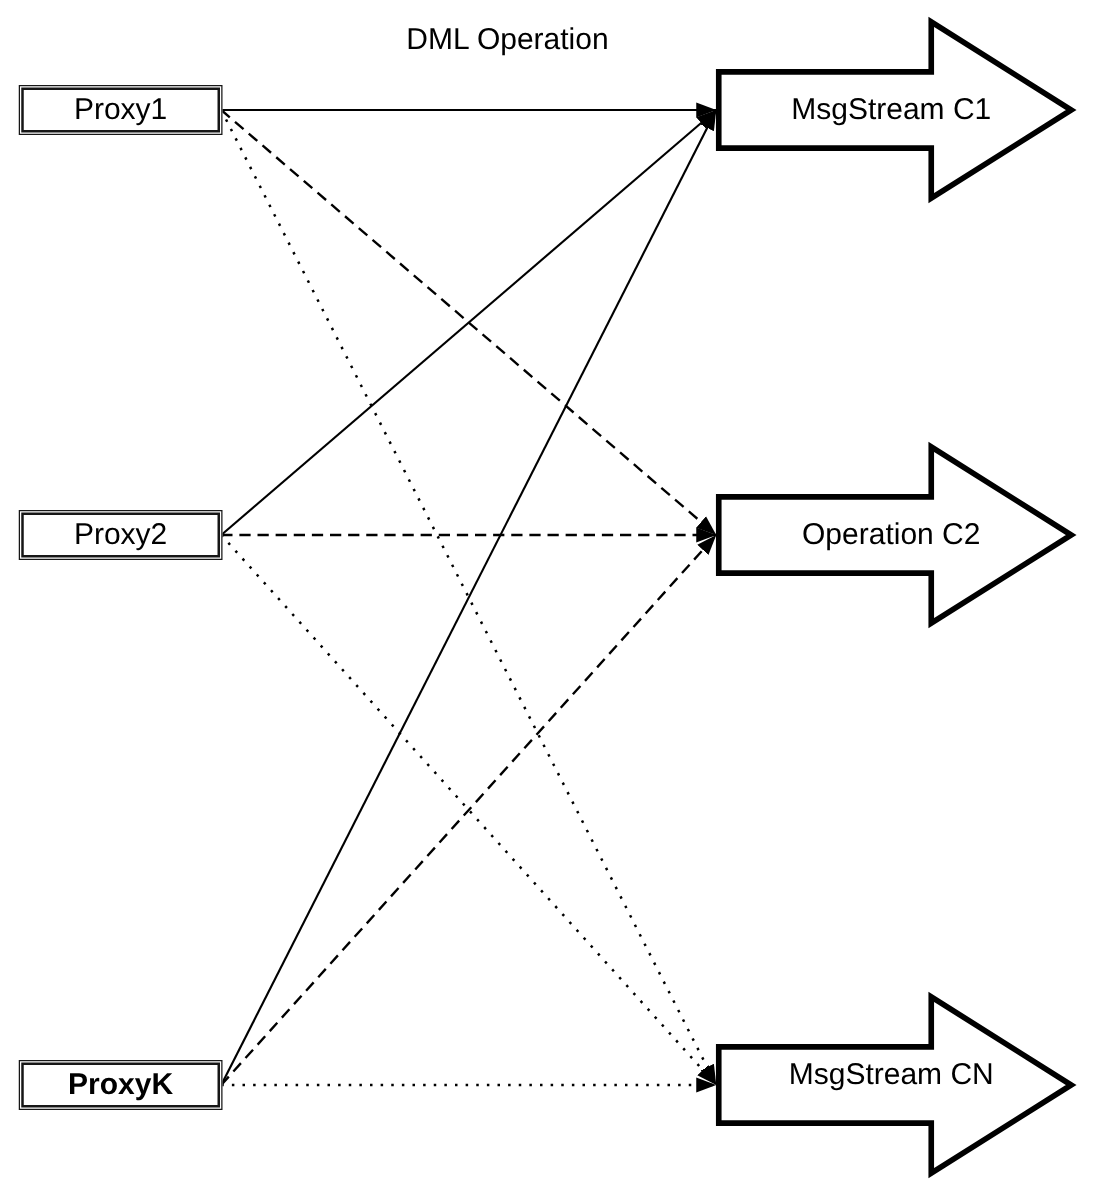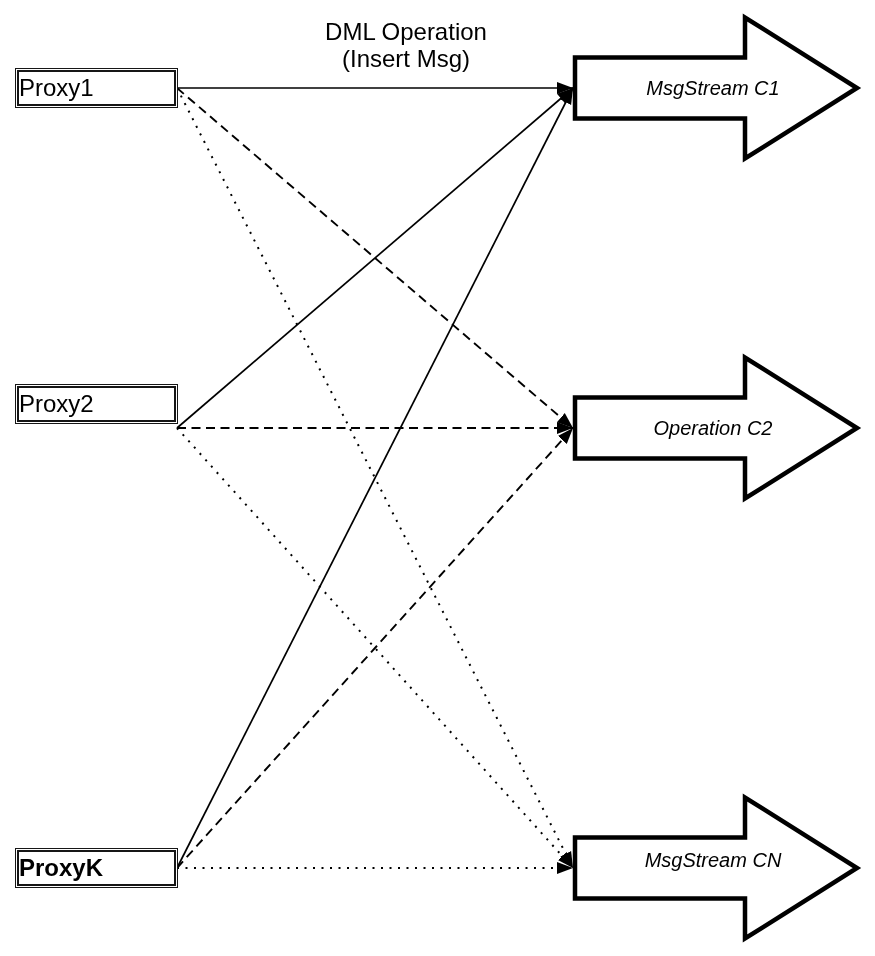--- a/index.html
+++ b/index.html
@@ -41,37 +41,37 @@
     background: #ffffff;
   }
   .proxy-inner {
     box-sizing: border-box;
     width: 100%;
     height: 100%;
     border: 2px solid #161616;
     background: #ffffff;
     display: flex;
     align-items: center;
+    justify-content: center;
   }
   .proxy-label { font-size: 24px; white-space: nowrap; }
   .proxy-p1 { top: 68px; }
-  .proxy-p2 { top: 384px; }
+  .proxy-p2 { top: 408px; }
   .proxy-pk { top: 848px; font-weight: bold; }
   
   .stream-label {
     position: absolute;
     left: 575px;
     width: 276px;
     height: 30px;
     display: flex;
     align-items: center;
     justify-content: center;
-    font-size: 20px;
+    font-size: 24px;
     white-space: nowrap;
-    font-style: italic;
   }
   .stream-c1 { top: 73px; }
   .stream-c2 { top: 413px; }
   .stream-cn { top: 845px; }
   
   .diagram-title {
     position: absolute;
     left: 256px;
     top: 18px;
     width: 300px;
@@ -102,21 +102,20 @@
       <line x1="177" y1="868" x2="573" y2="88" class="edge edge-solid" stroke="#000000" marker-end="url(#arrowhead)"></line>
       <line x1="177" y1="868" x2="573" y2="428" class="edge edge-dashed" stroke="#000000" marker-end="url(#arrowhead)"></line>
       <line x1="177" y1="868" x2="573" y2="868" class="edge edge-dotted" stroke="#000000" marker-end="url(#arrowhead)"></line>
       <polygon points="575,57.5 745,57.5 745,17.5 857,88 745,158.5 745,118.5 575,118.5" class="stream-arrow" fill="#ffffff" stroke="#000000"></polygon>
       <polygon points="575,397.5 745,397.5 745,357.5 857,428 745,498.5 745,458.5 575,458.5" class="stream-arrow" fill="#ffffff" stroke="#000000"></polygon>
       <polygon points="575,837.5 745,837.5 745,797.5 857,868 745,938.5 745,898.5 575,898.5" class="stream-arrow" fill="#ffffff" stroke="#000000"></polygon>
     </svg>
 
   <div class="diagram-title">
     <span>DML Operation</span>
-    <span>(Insert Msg)</span>
   </div>
 
   <div class="proxy proxy-p1">
     <div class="proxy-inner">
       <span class="proxy-label">Proxy1</span>
     </div>
   </div>
 
   <div class="proxy proxy-p2">
     <div class="proxy-inner">

